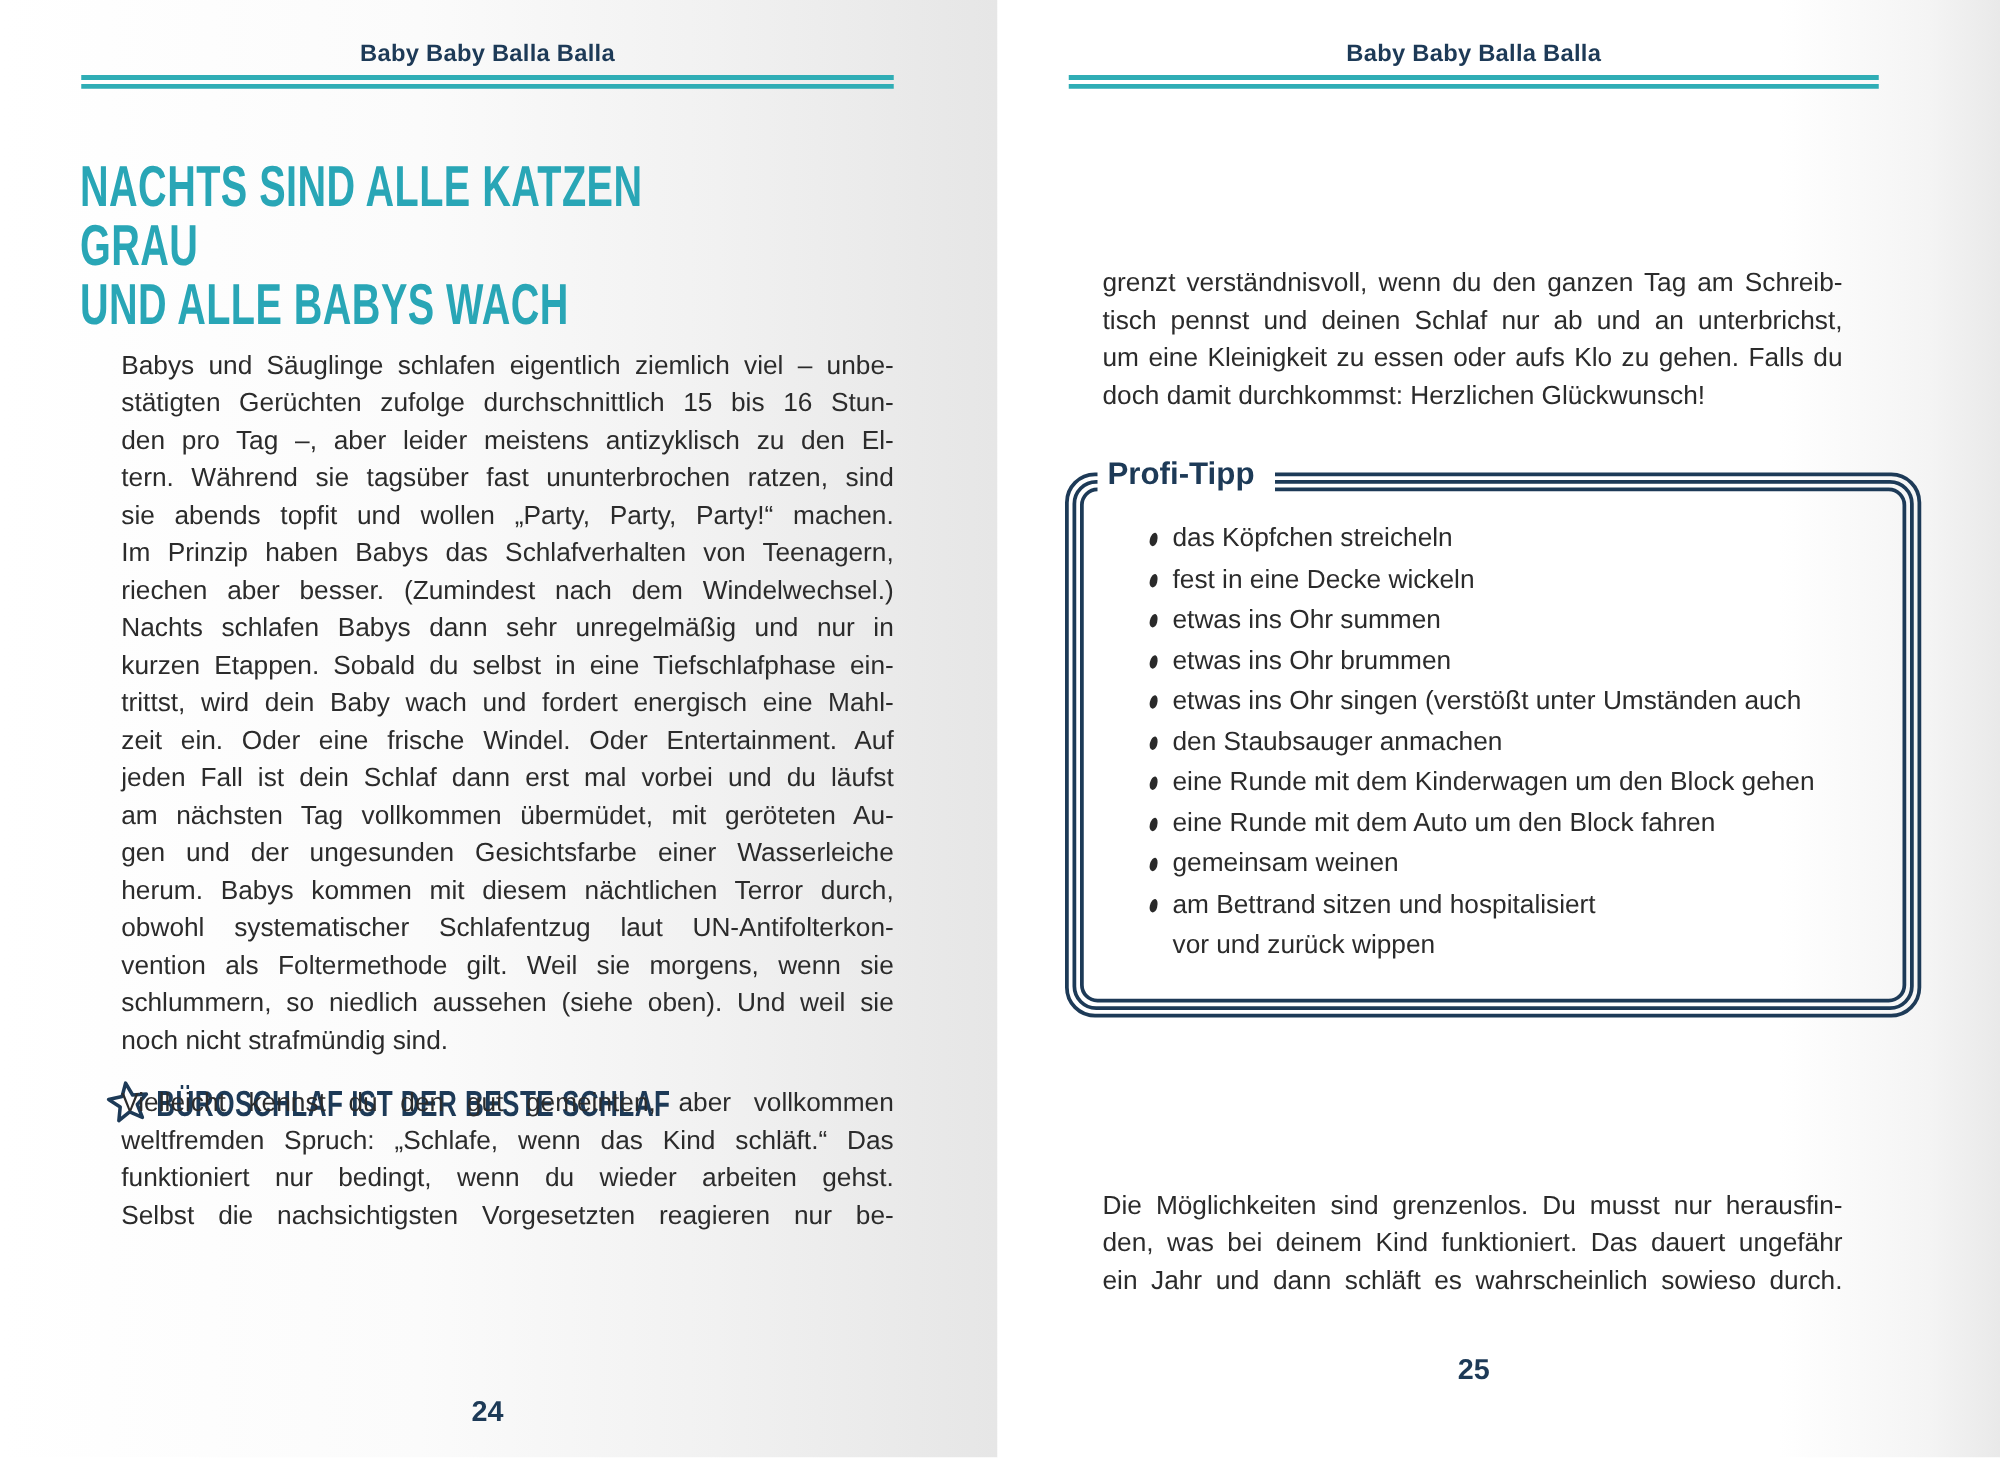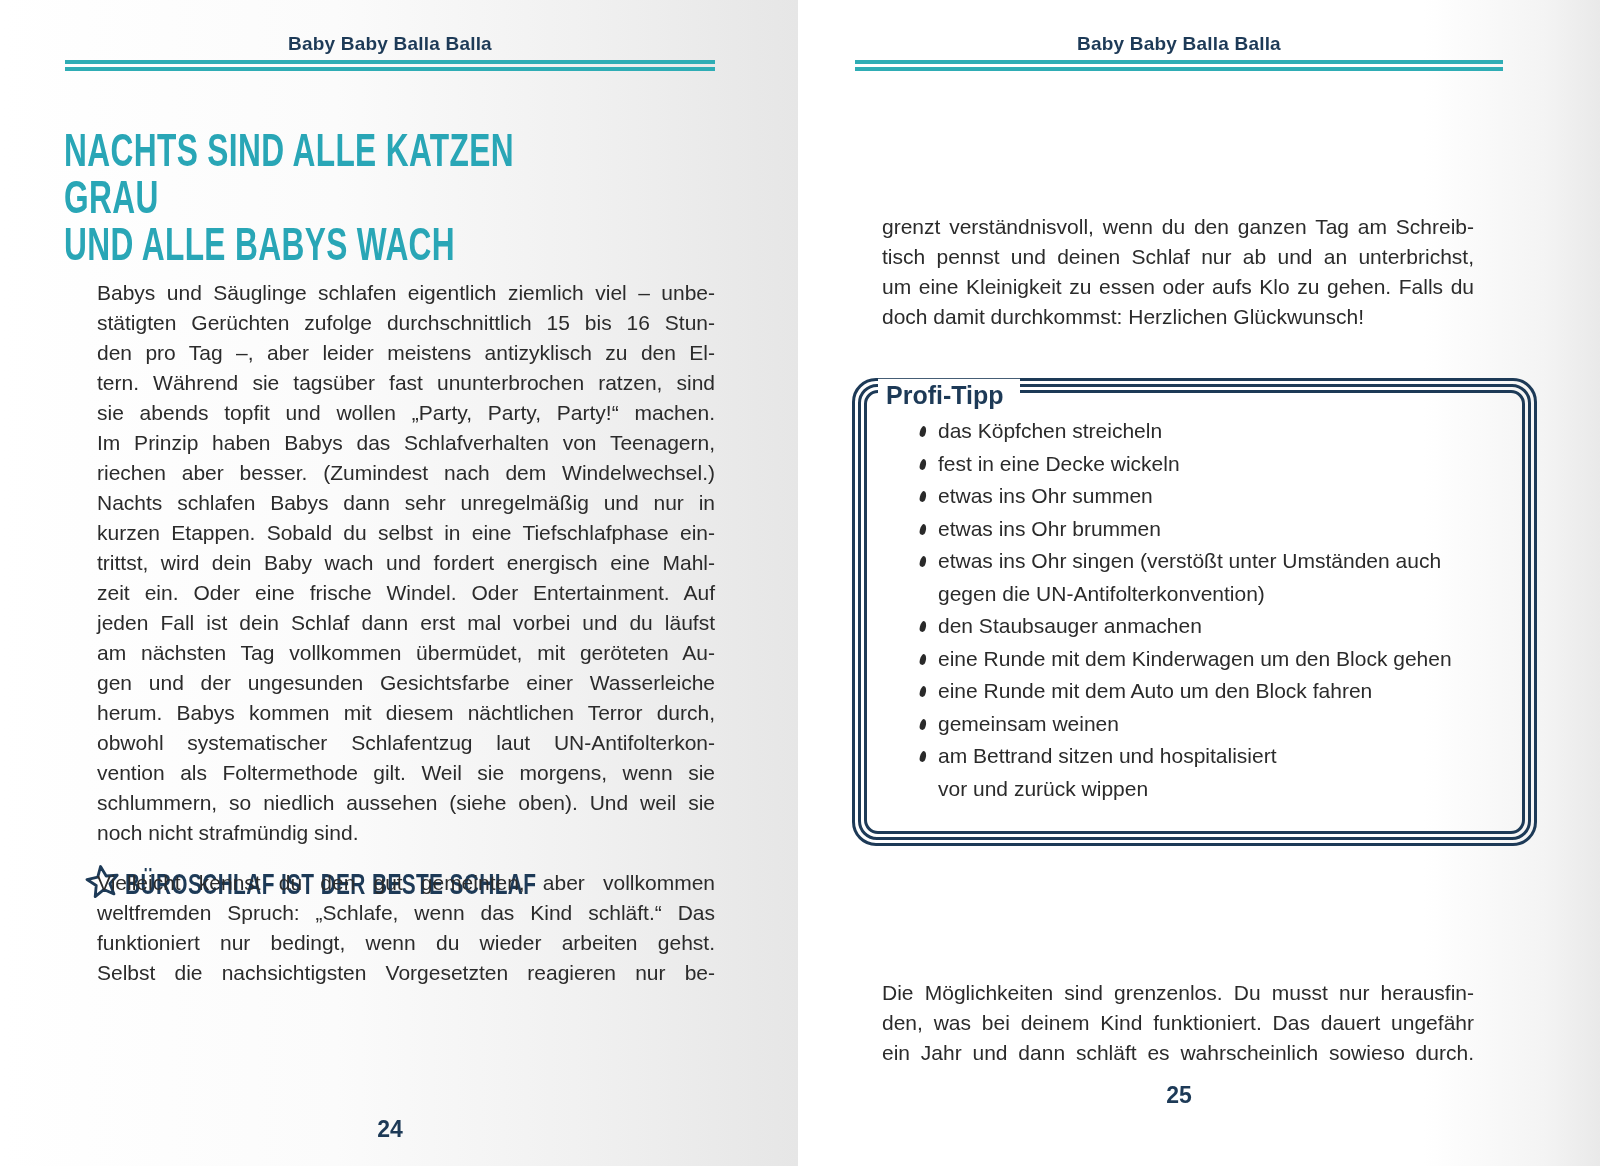--- a/index.html
+++ b/index.html
@@ -56,21 +56,21 @@
     font-size:23px;font-weight:bold;color:#1d3a57;text-align:center;
   }
   
   .tipbox{position:absolute;top:378px;left:54px;width:685px;}
   .tb-outer{border:3px solid #1d3a57;border-radius:24px;padding:3px;}
   .tb-mid{border:3px solid #1d3a57;border-radius:19px;padding:3px;}
   .tb-inner{border:3px solid #1d3a57;border-radius:14px;padding:12px 38px 26px 15px;}
   .tip-label{
     position:absolute;top:0;left:26px;transform:translateY(-46%);
     background:#ffffff;padding:2px 16px 2px 8px;
-    font-size:25px;font-weight:bold;color:#1d3a57;z-index:3;white-space:nowrap;margin-top:16px;
+    font-size:25px;font-weight:bold;color:#1d3a57;z-index:3;white-space:nowrap;
   }
   .tip-intro{font-size:21px;line-height:31px;color:#2b2b2b;}
   .tip-bullets{margin-top:10px;}
   .bullet{position:relative;padding-left:56px;font-size:21px;line-height:32.5px;color:#2b2b2b;}
   .bullet .mark{
     position:absolute;left:38px;top:11px;width:6px;height:11px;
     background:#2a2a2a;border-radius:50% 50% 50% 50%/58% 58% 42% 42%;
     transform:rotate(14deg);
   }
 </style>
@@ -158,21 +158,20 @@
                   <span class="mark"></span>
                   <div>etwas ins Ohr summen</div>
                 </div>
                 <div class="bullet">
                   <span class="mark"></span>
                   <div>etwas ins Ohr brummen</div>
                 </div>
                 <div class="bullet">
                   <span class="mark"></span>
                   <div>etwas ins Ohr singen (verstößt unter Umständen auch</div>
-                  <div>gegen die UN-Antifolterkonvention)</div>
                 </div>
                 <div class="bullet">
                   <span class="mark"></span>
                   <div>den Staubsauger anmachen</div>
                 </div>
                 <div class="bullet">
                   <span class="mark"></span>
                   <div>eine Runde mit dem Kinderwagen um den Block gehen</div>
                 </div>
                 <div class="bullet">
@@ -187,21 +186,21 @@
                   <span class="mark"></span>
                   <div>am Bettrand sitzen und hospitalisiert</div>
                   <div>vor und zurück wippen</div>
                 </div>
               </div>
           </div>
         </div>
       </div>
     </div>
 
-    <div class="body-block lines" style="top:950px;left:84px;width:592px;margin-top:28px;">
+    <div class="body-block lines" style="top:950px;left:84px;width:592px;">
         <div class="jline full">Die Möglichkeiten sind grenzenlos. Du musst nur herausfin-</div>
         <div class="jline full">den, was bei deinem Kind funktioniert. Das dauert ungefähr</div>
         <div class="jline full">ein Jahr und dann schläft es wahrscheinlich sowieso durch.</div>
       </div>
 
     <div class="page-number" style="left:57px;width:648px;">25</div>
   </div>
 
 </div>
 

